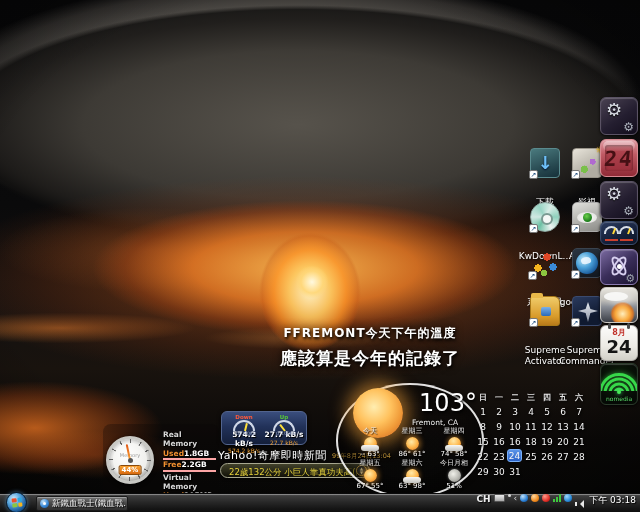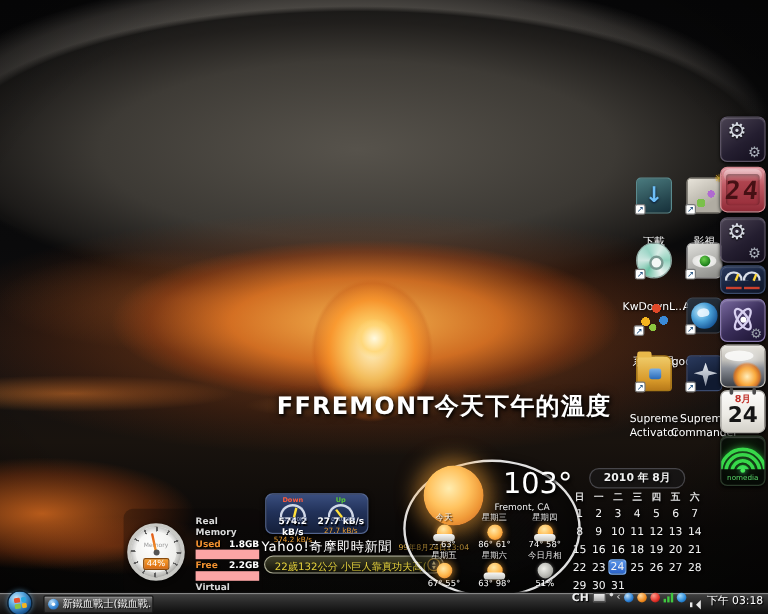--- a/index.html
+++ b/index.html
@@ -18,21 +18,21 @@
   radial-gradient(ellipse 120px 14px at 300px 338px, rgba(255,170,80,.32), transparent 80%),
   radial-gradient(ellipse 150px 55px at 35px 428px, rgba(255,125,35,.7), rgba(160,65,18,.4) 60%, transparent 85%),
   radial-gradient(ellipse 120px 30px at 95px 455px, rgba(200,90,30,.35), transparent 80%),
   radial-gradient(ellipse 600px 430px at 310px 230px, transparent 55%, rgba(0,0,0,.75) 100%),
   radial-gradient(ellipse 430px 148px at 298px 125px, rgba(84,80,73,.96), rgba(58,55,50,.93) 50%, rgba(30,28,26,.96) 72%, rgba(18,17,16,.85) 78%, transparent 81%),
   radial-gradient(ellipse 465px 168px at 285px 106px, rgba(192,186,174,.85), rgba(150,144,134,.55) 55%, rgba(95,90,84,.45) 70%, transparent 77%),
   linear-gradient(180deg,#070708 0%,#0a0a0b 40%,#141110 62%,#19130e 72%,#0b0908 86%,#060605 100%);}
 
 .caption{position:absolute;left:140px;top:325px;width:460px;z-index:2;text-align:center;
   color:#fff;font-weight:bold;text-shadow:1px 2px 3px #000,0 0 8px rgba(0,0,0,.9)}
-.caption .l1{font-size:20px;letter-spacing:1px}
+.caption .l1{font-size:12px;letter-spacing:1px}
 .caption .l2{font-size:17px;margin-top:5px;letter-spacing:1px}
 
 
 .dicon{position:absolute;width:56px;text-align:center;z-index:3;cursor:default}
 .ic{position:relative;width:30px;height:30px;margin:0 auto}
 .dlabel{margin-top:19px;font-size:9px;color:#fff;text-shadow:1px 1px 2px #000;line-height:1.2}
 .shortcut{position:absolute;left:-2px;bottom:-2px;width:9px;height:9px;background:#fff;border:1px solid #777;
   border-radius:2px;font-size:7px;line-height:8px;color:#147;text-align:center;z-index:4}
 
 .ic-download{background:linear-gradient(160deg,#4a7a7e,#24444c 70%,#16303a);border-radius:4px;border:1px solid #5a8a8e}
@@ -110,24 +110,24 @@
 .mem-gauge{position:absolute;left:3px;top:12px;width:48px;height:48px;border-radius:50%;
   background:radial-gradient(circle at 38% 32%,#ffffff,#ececea 50%,#d2d2ce 75%,#a8a8a4);
   border:3px solid #c8c8c4;box-shadow:0 1px 4px rgba(0,0,0,.8),inset 0 0 5px rgba(0,0,0,.35)}
 .mem-gauge .ticks{position:absolute;inset:0;border-radius:50%;background:repeating-conic-gradient(rgba(90,90,90,.95) 0deg 4deg, transparent 4deg 30deg)}
 .mem-gauge .face{position:absolute;inset:4px;border-radius:50%;background:radial-gradient(circle at 40% 35%,#fff,#efefec 70%,#ddddd8)}
 .mem-word{position:absolute;top:13px;width:100%;text-align:center;font-size:5px;color:#999;z-index:2}
 .mem-needle{position:absolute;left:50%;bottom:50%;width:2px;height:16px;margin-left:-1px;border-radius:1px;
   background:linear-gradient(#e05818,#f8a030);transform-origin:50% 100%;transform:rotate(-12deg);z-index:3}
 .mem-hub{position:absolute;left:50%;top:50%;width:5px;height:5px;margin:-2.5px;background:#555;border-radius:50%;z-index:4}
 .mem-pct{position:absolute;left:50%;transform:translateX(-50%);bottom:6px;z-index:5;
-  background:linear-gradient(#f8a030,#d86a10);color:#fff;font-size:7px;font-weight:normal;padding:0 2px;border-radius:2px;border:1px solid #8a4a0a}
+  background:linear-gradient(#f8a030,#d86a10);color:#fff;font-size:7px;font-weight:bold;padding:0 2px;border-radius:2px;border:1px solid #8a4a0a}
 .mem-text{position:absolute;left:60px;top:5px;width:53px;font-size:7.5px;line-height:1.25}
 .mem-title{color:#d8d8d8;font-weight:bold;text-shadow:1px 1px 1px #000;margin-top:1px}
-.mem-row{display:flex;justify-content:space-between;border-bottom:8px solid #fca5a5;color:#fff;font-weight:bold;text-shadow:1px 1px 1px #000}
+.mem-row{display:flex;border-bottom:2px solid #fca5a5;color:#fff;font-weight:bold;text-shadow:1px 1px 1px #000}
 .mem-row .k{color:#f09030}
 
 
 .net{position:absolute;left:221px;top:411px;width:86px;height:34px;z-index:5;border-radius:6px;
   background:linear-gradient(180deg,#3a4e7e 0%,#22325a 45%,#141f3a 100%);border:1px solid #52648e;box-shadow:0 1px 4px rgba(0,0,0,.8)}
 .net-col{position:absolute;top:2px;width:40px;text-align:center}
 .net-col.l{left:2px}.net-col.r{right:2px}
 .net-lab{font-size:5.5px;font-weight:bold;line-height:1.1}
 .net-lab.down{color:#ff5a3c}.net-lab.up{color:#58c838}
 .net-arc{position:relative;margin:0 auto;width:22px;height:11px;border:2px solid #d0d8e8;border-bottom:none;border-radius:11px 11px 0 0}
@@ -215,20 +215,21 @@
 .tray-clock{font-size:9px;color:#fff;text-shadow:1px 1px 1px #000;margin-left:2px;white-space:nowrap}
 </style>
 </head>
 <body>
 
 <div id="screen">
   <div class="wallpaper"></div>
 
   <div class="caption">
     <div class="l1">FFREMONT今天下午的溫度</div>
+    <div class="l2">應該算是今年的記錄了</div>
   </div>
 
   <div class="dicon" style="left:517px;top:148px">
     <div class="ic ic-download">
         <span class="shortcut">↗</span>
       </div>
     <div class="dlabel">下載</div>
   </div>
   <div class="dicon" style="left:559px;top:148px">
     <div class="ic ic-media">
@@ -398,21 +399,20 @@
       </div>
       <div class="wcell">
         <div class="wlab">今日月相</div>
         <div class="wicon moon"></div>
         <div class="wtmp">51%</div>
       </div>
     </div>
   </div>
 
   <div class="cal">
-    <div class="cal-head">2010 年 8月</div>
     <div class="cal-week">
       <span>日</span>
       <span>一</span>
       <span>二</span>
       <span>三</span>
       <span>四</span>
       <span>五</span>
       <span>六</span>
     </div>
     <div class="cal-days">

